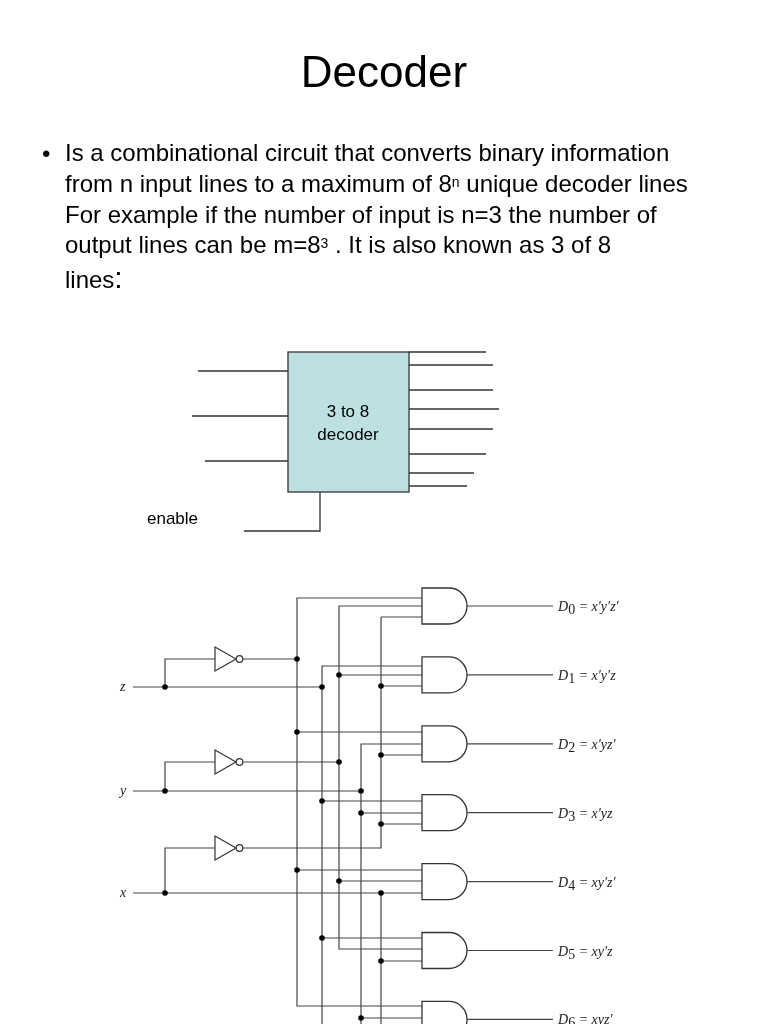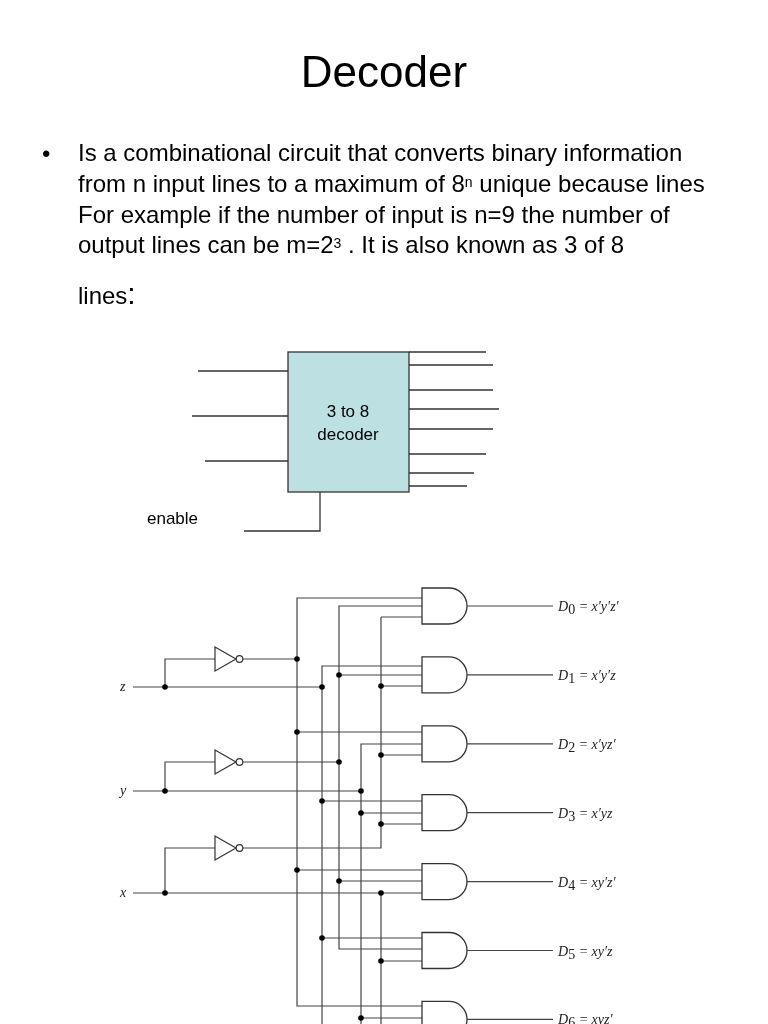--- a/index.html
+++ b/index.html
@@ -1,41 +1,41 @@
 <!DOCTYPE html>
 <html><head>
 <meta charset="utf-8">
 <style>
   html, body { margin:0; padding:0; background:#ffffff; }
   body { width:768px; height:1024px; position:relative; overflow:hidden; font-family:"Liberation Sans", sans-serif; color:#000; }
   .title { position:absolute; left:0; top:44px; width:768px; text-align:center; font-size:44px; line-height:56px; }
   .bullet-wrap { position:absolute; left:40px; top:138px; width:700px; }
   .bullet-dot { position:absolute; left:2px; top:0; font-size:24px; line-height:31px; }
-  .bullet-text { position:absolute; left:38px; top:0; width:670px; font-size:24px; line-height:30.8px; }
+  .bullet-text { position:absolute; left:25px; top:0; width:670px; font-size:24px; line-height:30.8px; }
   .bullet-text sup { font-size:14px; vertical-align:top; position:relative; top:-2px; }
   .colon { font-size:30px; }
   svg { position:absolute; left:0; top:0; }
   .blk-text { font-family:"Liberation Sans", sans-serif; font-size:17px; }
   .lbl { font-family:"Liberation Serif", serif; font-style:italic; font-size:14px; fill:#222; }
   .lbl-n { font-family:"Liberation Serif", serif; font-size:14px; fill:#222; }
   .en { font-family:"Liberation Sans", sans-serif; font-size:17px; }
 </style>
 </head>
 <body>
 
 <div class="title">Decoder</div>
 
 <div class="bullet-wrap">
   <span class="bullet-dot">•</span>
   <div class="bullet-text">
     <div>Is a combinational circuit that converts binary information</div>
-    <div><span>from n input lines to a maximum of 8</span><sup>n</sup><span> unique because lines</span></div>
-    <div>For example if the number of input is n=9 the number of</div>
-    <div><span>output lines can be  m=2</span><sup>3</sup><span> . It is also known as 3 of 8</span></div>
-    <div style="margin-top:18px"><span>lines</span><span class="colon">:</span></div>
+    <div><span>from n input lines to a maximum of 8</span><sup>n</sup><span> unique decoder lines</span></div>
+    <div>For example if the number of input is n=3 the number of</div>
+    <div><span>output lines can be  m=8</span><sup>3</sup><span> . It is also known as 3 of 8</span></div>
+    <div style="margin-top:2px"><span>lines</span><span class="colon">:</span></div>
   </div>
 </div>
 
 <svg width="768" height="1024">
   <g stroke="#333" stroke-width="1.3" fill="none">
     <line x1="198" y1="371" x2="288" y2="371"></line>
     <line x1="192" y1="416" x2="288" y2="416"></line>
     <line x1="205" y1="461" x2="288" y2="461"></line>
   </g>
   <g stroke="#333" stroke-width="1.3" fill="none">

